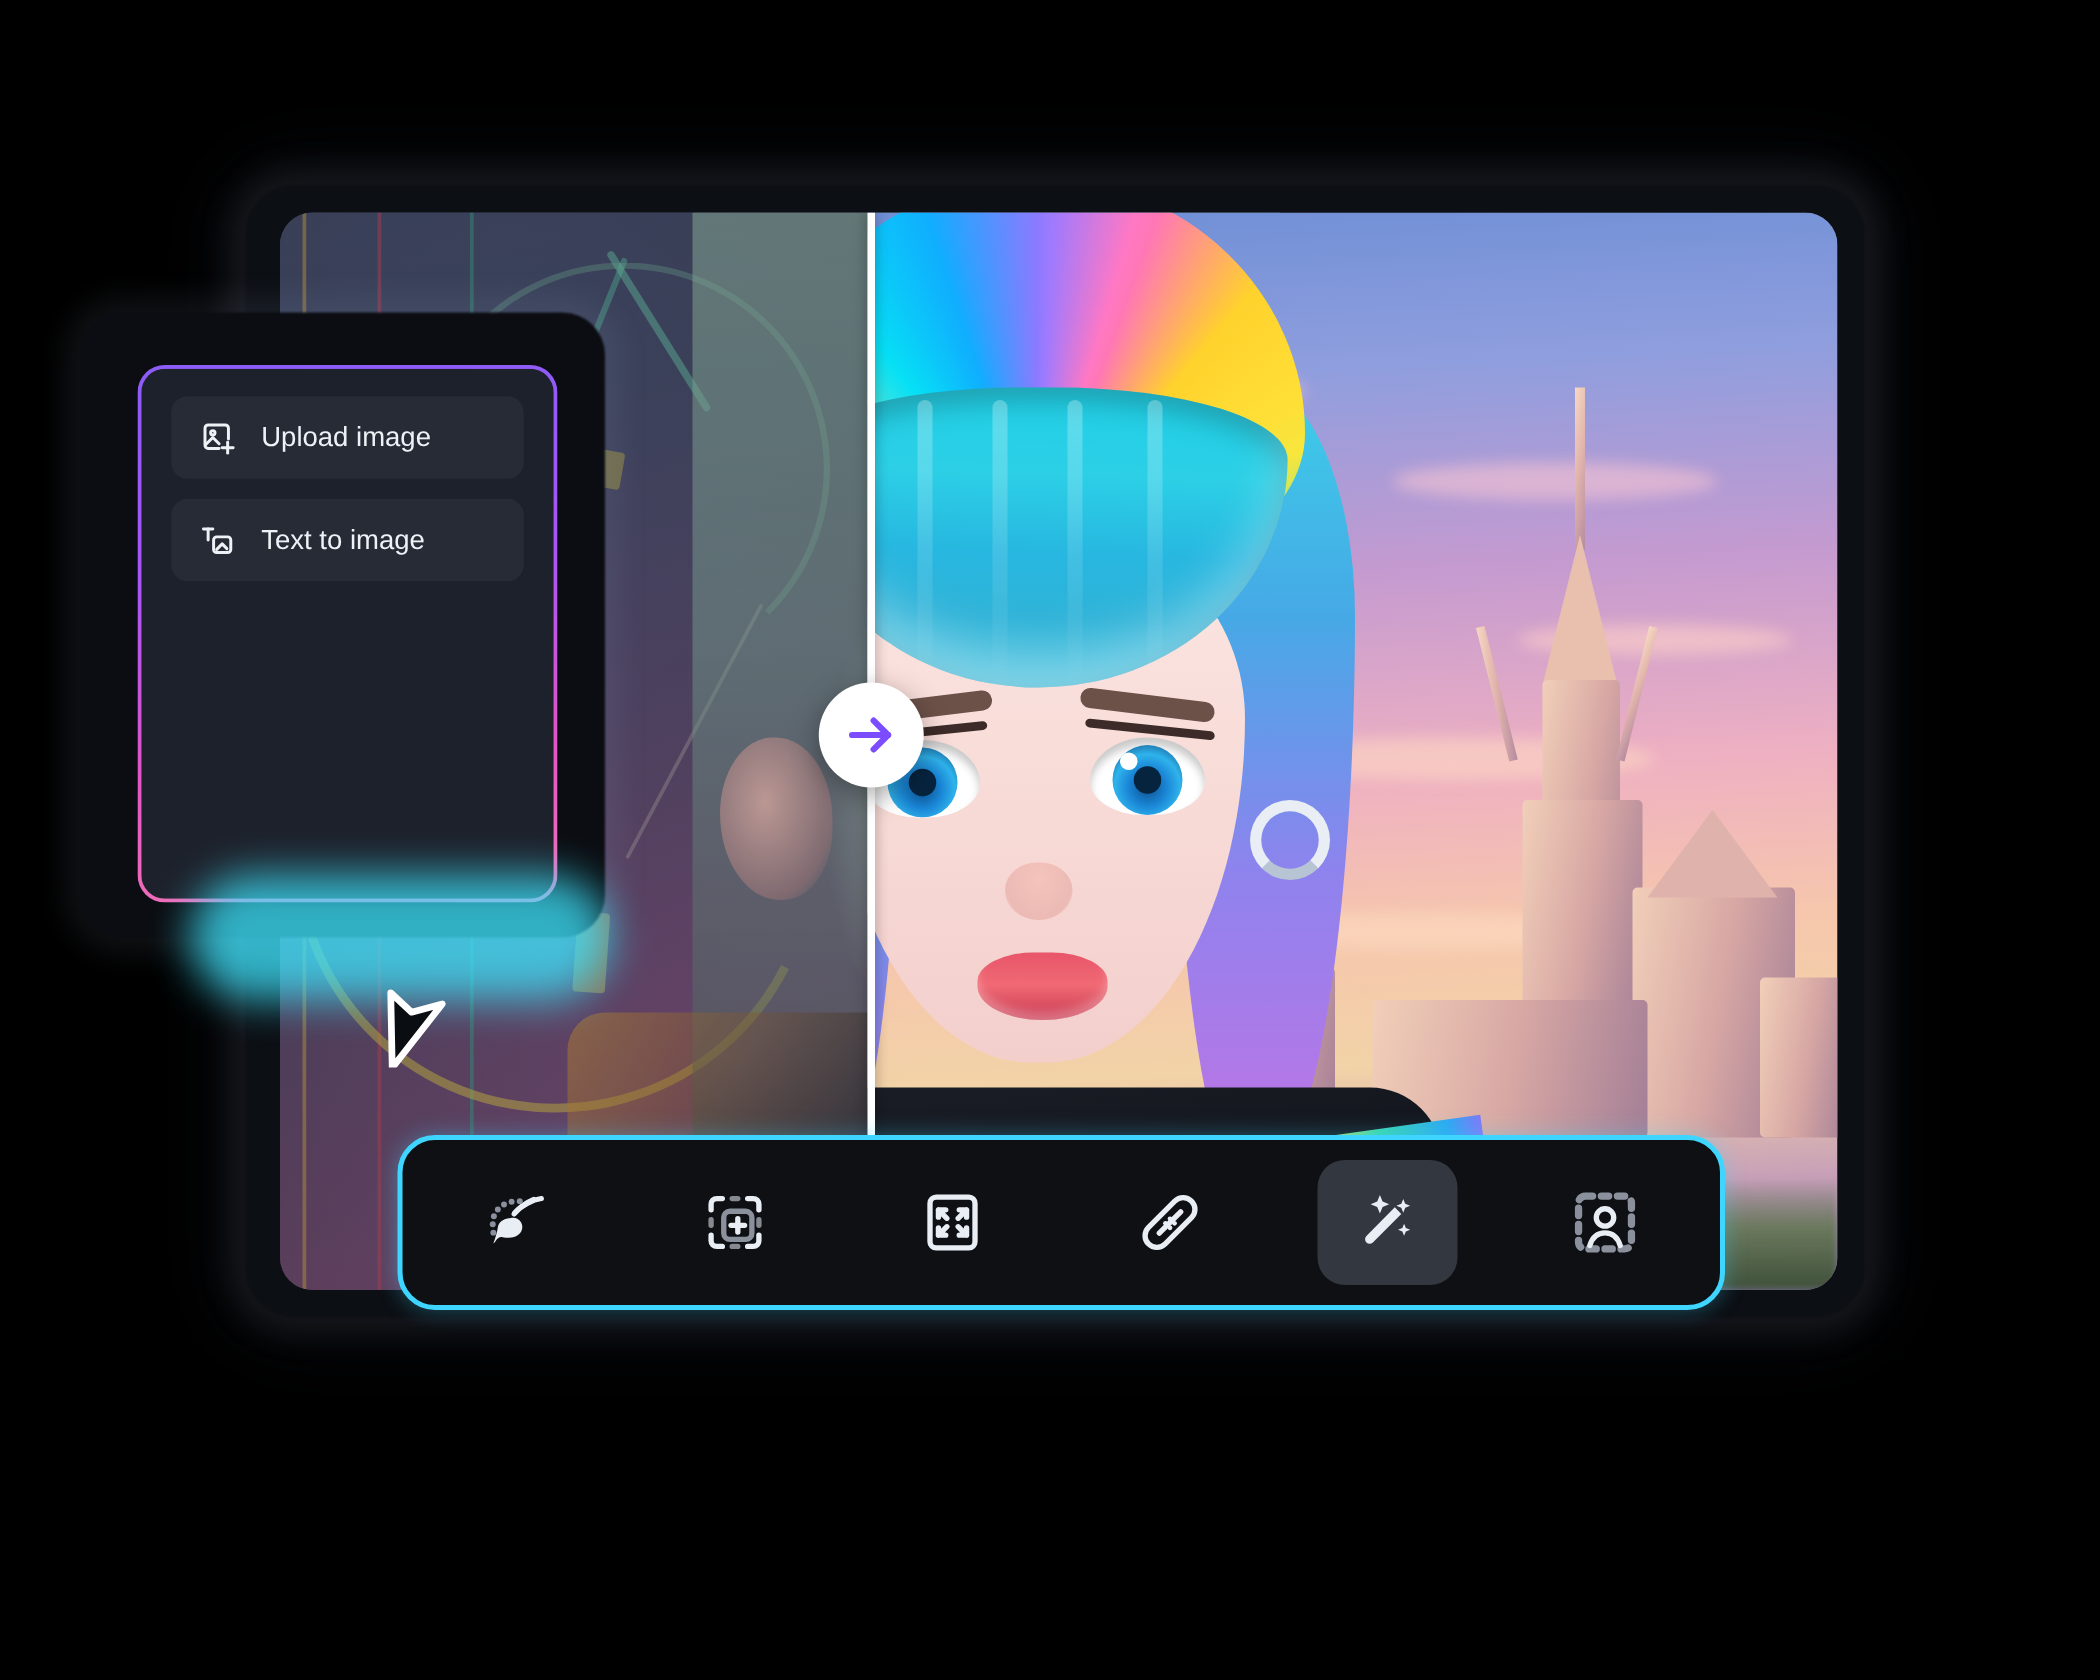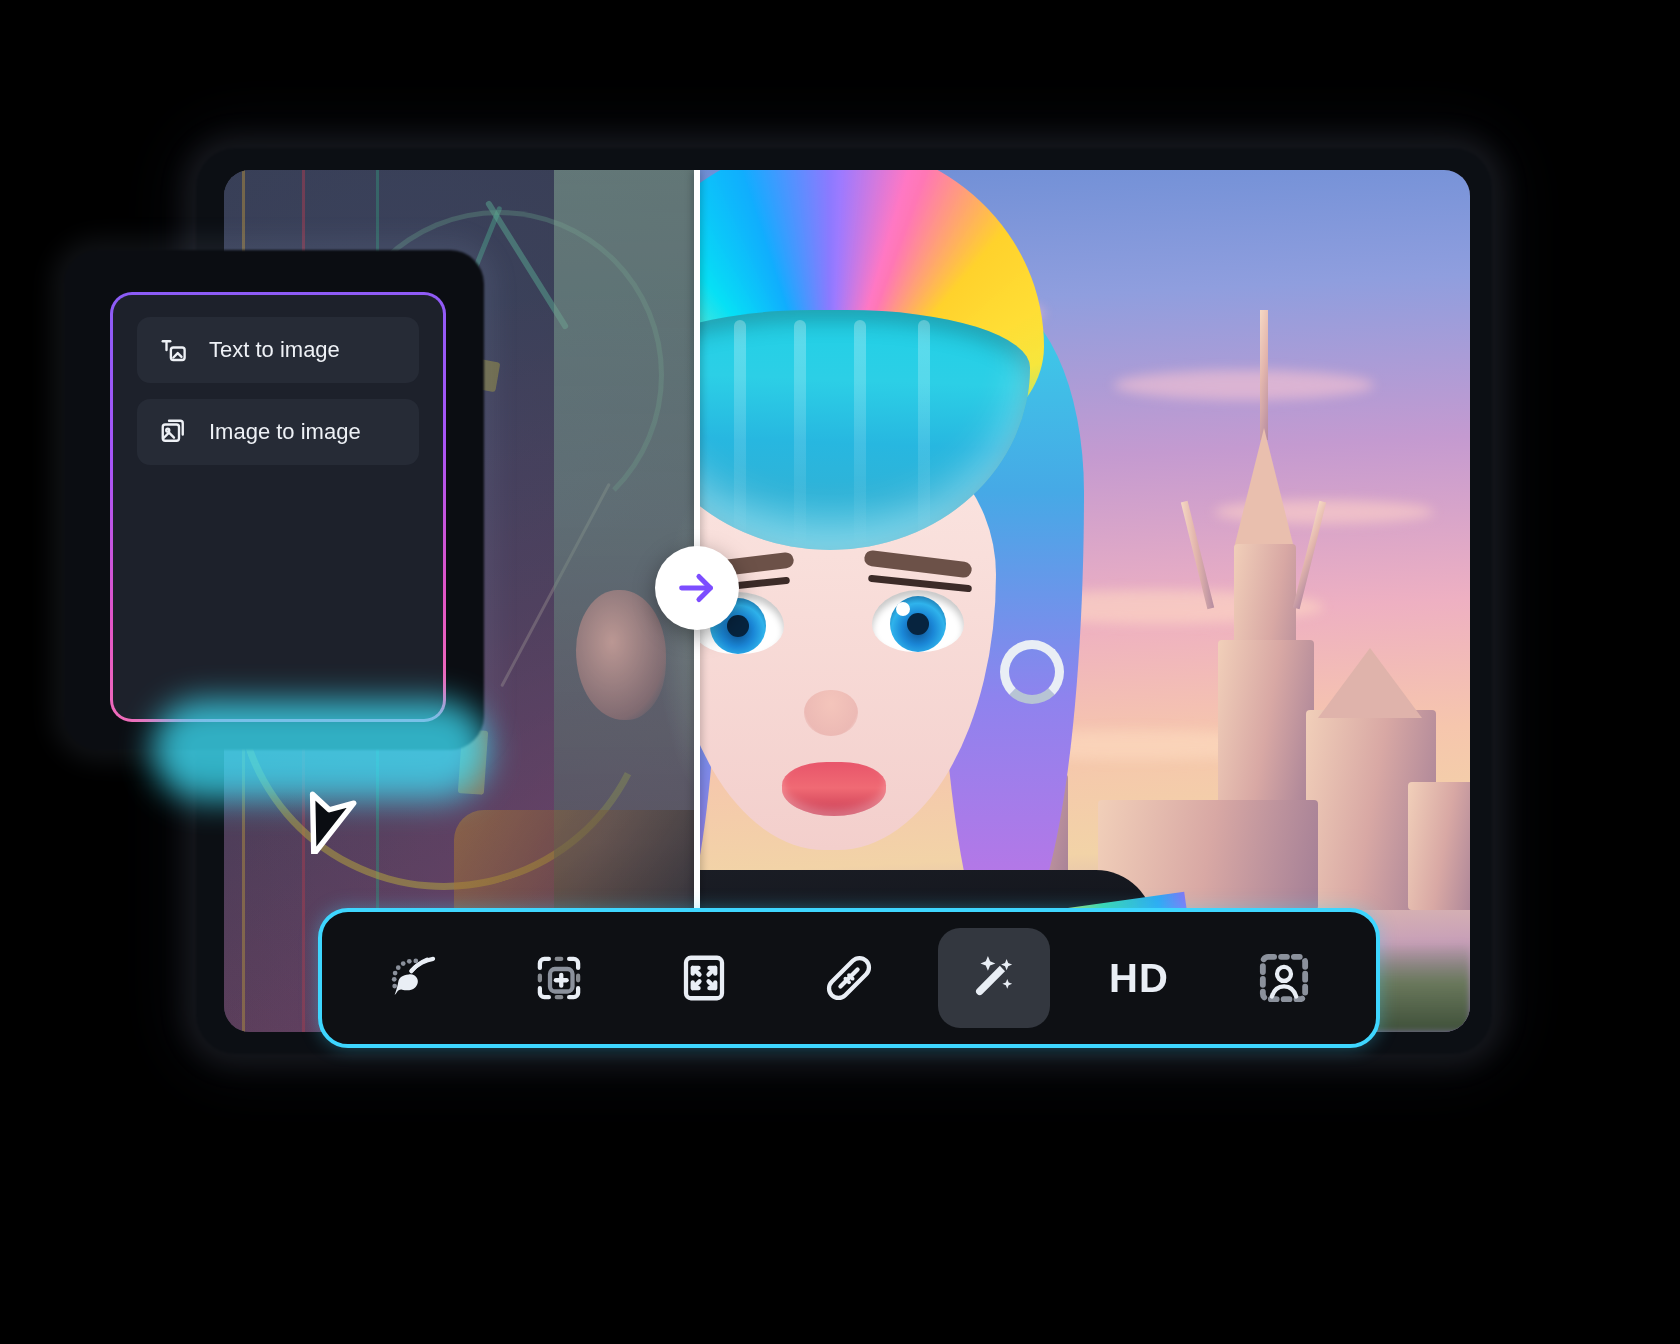--- a/index.html
+++ b/index.html
@@ -365,41 +365,42 @@
         </svg>
       </div>
     </div>
   </div>
 
   <div class="panel-shadow"></div>
   <div class="panel">
 
     <div class="panel-body">
 
+      <div class="opt">
+        <svg class="glyph" viewBox="0 0 24 24" fill="none" stroke="#eef1f6" stroke-width="1.9" stroke-linecap="round" stroke-linejoin="round">
+          <path d="M19 13V6a2 2 0 0 0-2-2H6a2 2 0 0 0-2 2v11a2 2 0 0 0 2 2h7"></path>
+          <circle cx="9" cy="9" r="1.4"></circle>
+          <path d="M4.5 16.5 9 12l4 4"></path>
+          <line x1="18.5" y1="15" x2="18.5" y2="22"></line>
+          <line x1="15" y1="18.5" x2="22" y2="18.5"></line>
+        </svg>
+        <span>Upload image</span>
+      </div>
 
       <div class="opt">
         <svg class="glyph" viewBox="0 0 24 24" fill="none" stroke="#eef1f6" stroke-width="1.9" stroke-linecap="round" stroke-linejoin="round">
           <path d="M3 5h6"></path>
             <path d="M6 5v7"></path>
           <rect x="9.5" y="10" width="11" height="10" rx="2"></rect>
           <path d="M11.5 18l3.5-3.5 3 3"></path>
           <path d="M12 4l4 4-4 4" opacity="0"></path>
         </svg>
         <span>Text to image</span>
       </div>
 
-      <div class="opt">
-        <svg class="glyph" viewBox="0 0 24 24" fill="none" stroke="#eef1f6" stroke-width="1.9" stroke-linecap="round" stroke-linejoin="round">
-          <rect x="3" y="6" width="13" height="13" rx="2"></rect>
-          <circle cx="7" cy="10.5" r="1.2"></circle>
-          <path d="M3.5 17 8 12.5l4 4"></path>
-          <path d="M8 3h9a2 2 0 0 1 2 2v9"></path>
-        </svg>
-        <span>Image to image</span>
-      </div>
 
     </div>
   </div>
 
   <div class="gen-glow"></div>
 
   <svg class="cursor" viewBox="0 0 24 26">
     <path d="M4 2 L20 14 L12.5 15.2 L9.2 23 Z" fill="#0a0d12" stroke="#ffffff" stroke-width="1.8" stroke-linejoin="round" transform="rotate(-128 12 13)"></path>
   </svg>
 
@@ -457,23 +458,20 @@
 
     <div class="tb-item active">
       <svg class="glyph" viewBox="0 0 24 24" fill="#e9eef5">
         <path d="M14.6 6.6 16.9 9 6.8 19.1a1.6 1.6 0 0 1-2.3-2.3z"></path>
         <path d="M9.3 2.2l.95 2.35 2.35.95-2.35.95-.95 2.35-.95-2.35L6 5.5l2.35-.95z"></path>
         <path d="M17.6 3.6l.7 1.75 1.75.7-1.75.7-.7 1.75-.7-1.75-1.75-.7 1.75-.7z"></path>
         <path d="M17.9 12.4l.62 1.55 1.55.62-1.55.62-.62 1.55-.62-1.55-1.55-.62 1.55-.62z"></path>
       </svg>
     </div>
 
-    <div class="tb-item">
-      <span class="hd-text">HD</span>
-    </div>
 
     <div class="tb-item">
       <svg class="glyph" viewBox="0 0 24 24" fill="none">
         <rect x="2.6" y="2.6" width="18.8" height="18.8" rx="2.4" stroke="#8b919c" stroke-width="2.6" stroke-linecap="round" stroke-dasharray="2.6 3.1"></rect>
         <circle cx="12" cy="10.2" r="3.1" stroke="#e9eef5" stroke-width="1.9"></circle>
         <path d="M6.6 20.2c.9-3 2.9-4.5 5.4-4.5s4.5 1.5 5.4 4.5" stroke="#e9eef5" stroke-width="1.9" stroke-linecap="round"></path>
       </svg>
     </div>
 
   </div>

